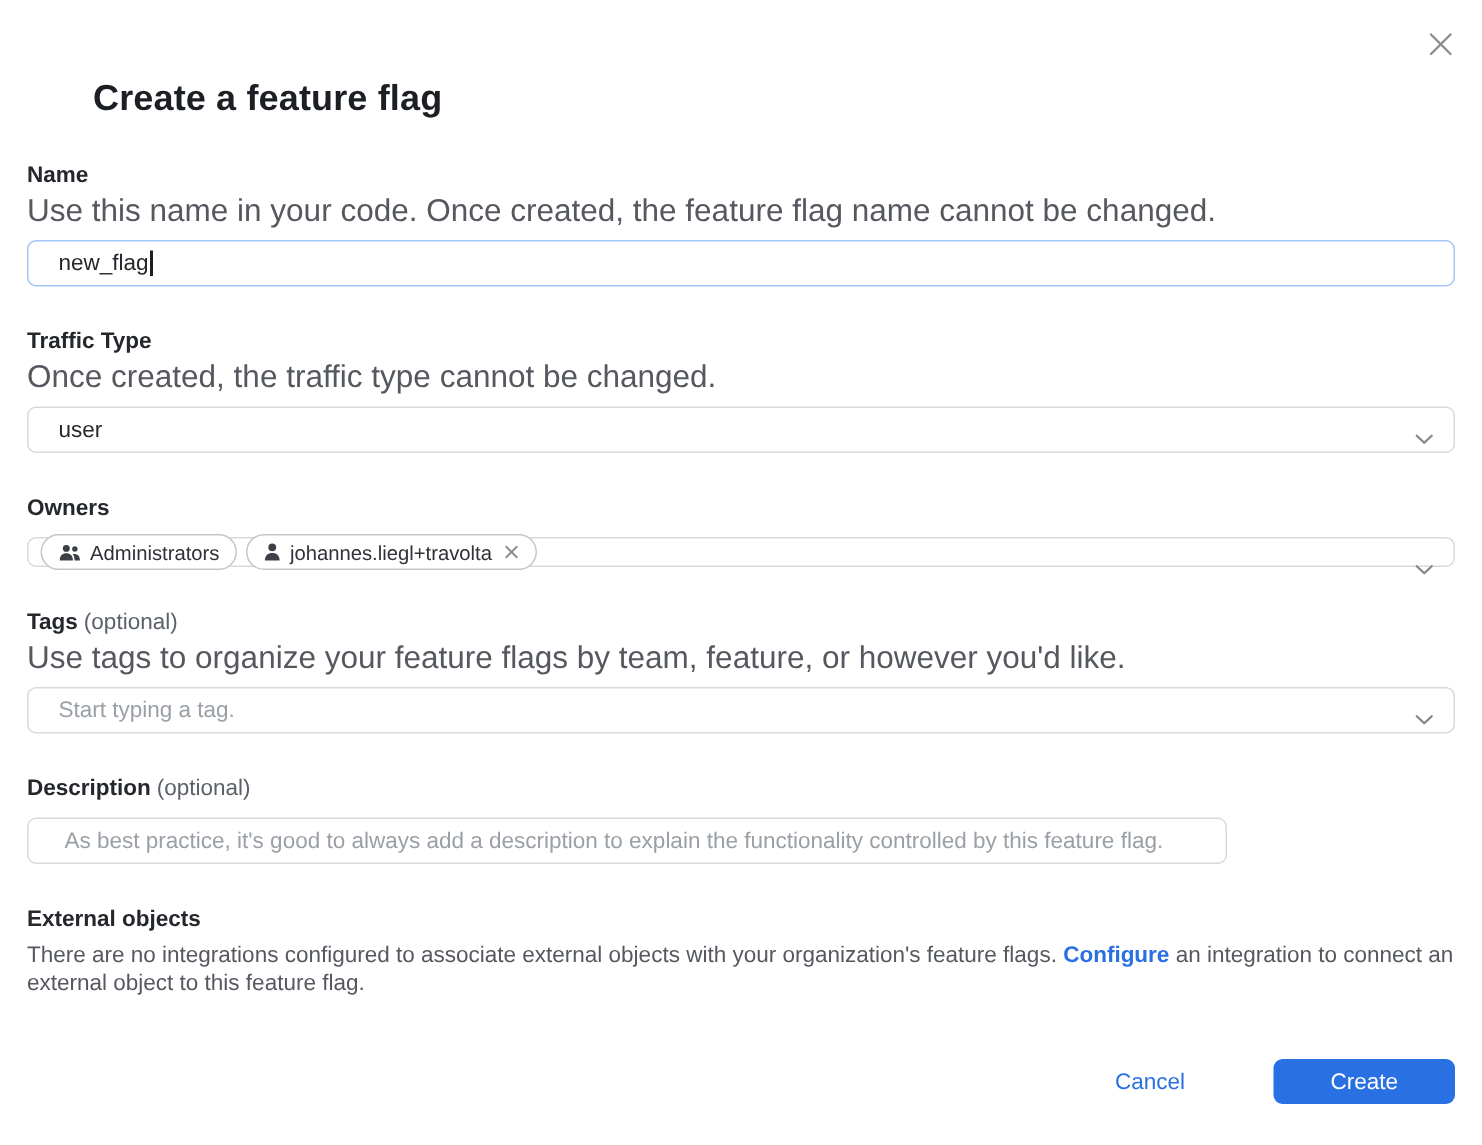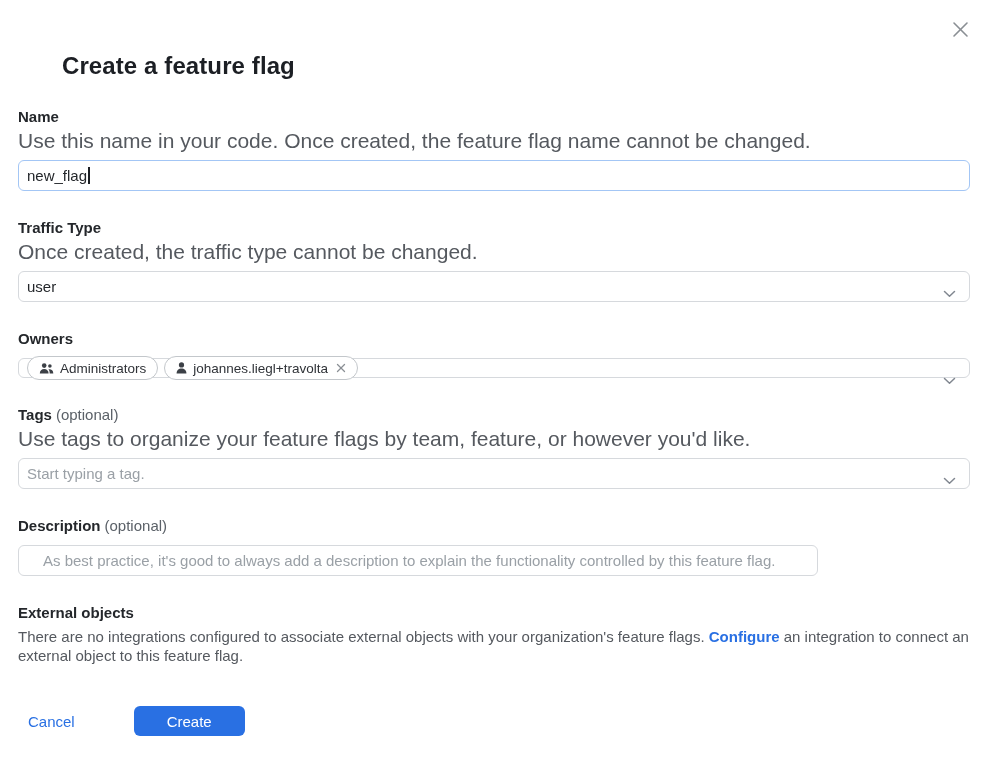--- a/index.html
+++ b/index.html
@@ -39,21 +39,21 @@
     font-size: 21px; line-height: 20px; color: #55595f;
   }
 
   .input-box, .select-box {
     margin-top: 9px;
     width: 952px; height: 31px;
     background: #fff;
     border: 1px solid #d6d9dd;
     border-radius: 6px;
     display: flex; align-items: center;
-    padding: 0 8px;
+    padding: 0 20px;
     font-size: 15px; color: #24272b;
     position: relative;
   }
   .input-box.focused { border-color: #a3c6f5; }
   .caret {
     display: inline-block; width: 1.5px; height: 17px;
     background: #1c1f24; margin-left: 1px; vertical-align: middle;
   }
   .select-box { cursor: pointer; }
   .select-box .chevron { position: absolute; right: 13px; top: 12px; }
@@ -88,30 +88,30 @@
     margin-top: 5px;
     font-size: 15px; line-height: 18.5px; color: #55595f;
     max-width: 952px;
   }
   .ext-text a.configure-link {
     color: #2970e3; font-weight: 700; text-decoration: none; cursor: pointer;
   }
 
   .footer {
     margin-top: 41px;
-    display: flex; align-items: center;
+    display: flex; justify-content: flex-end; align-items: center;
   }
   .cancel-btn {
     background: none; border: none; cursor: pointer;
     font-size: 15px; font-weight: 500; color: #2970e3;
     font-family: "Liberation Sans", "DejaVu Sans", sans-serif;
     margin-right: 49px; padding: 6px 10px;
   }
   .create-btn {
-    width: 111px; height: 30px;
+    width: 121px; height: 30px;
     background: #2970e3; color: #ffffff;
     border: none; border-radius: 6px; cursor: pointer;
     font-size: 15px; font-weight: 500;
     font-family: "Liberation Sans", "DejaVu Sans", sans-serif;
   }
 </style>
 </head>
 <body>
 
 <div class="modal">

